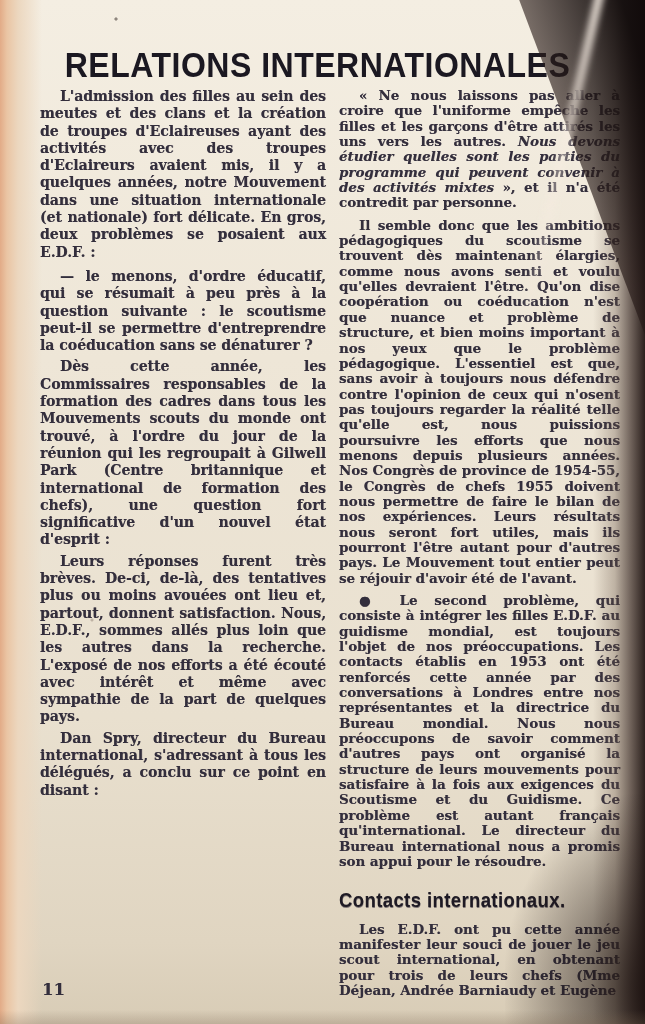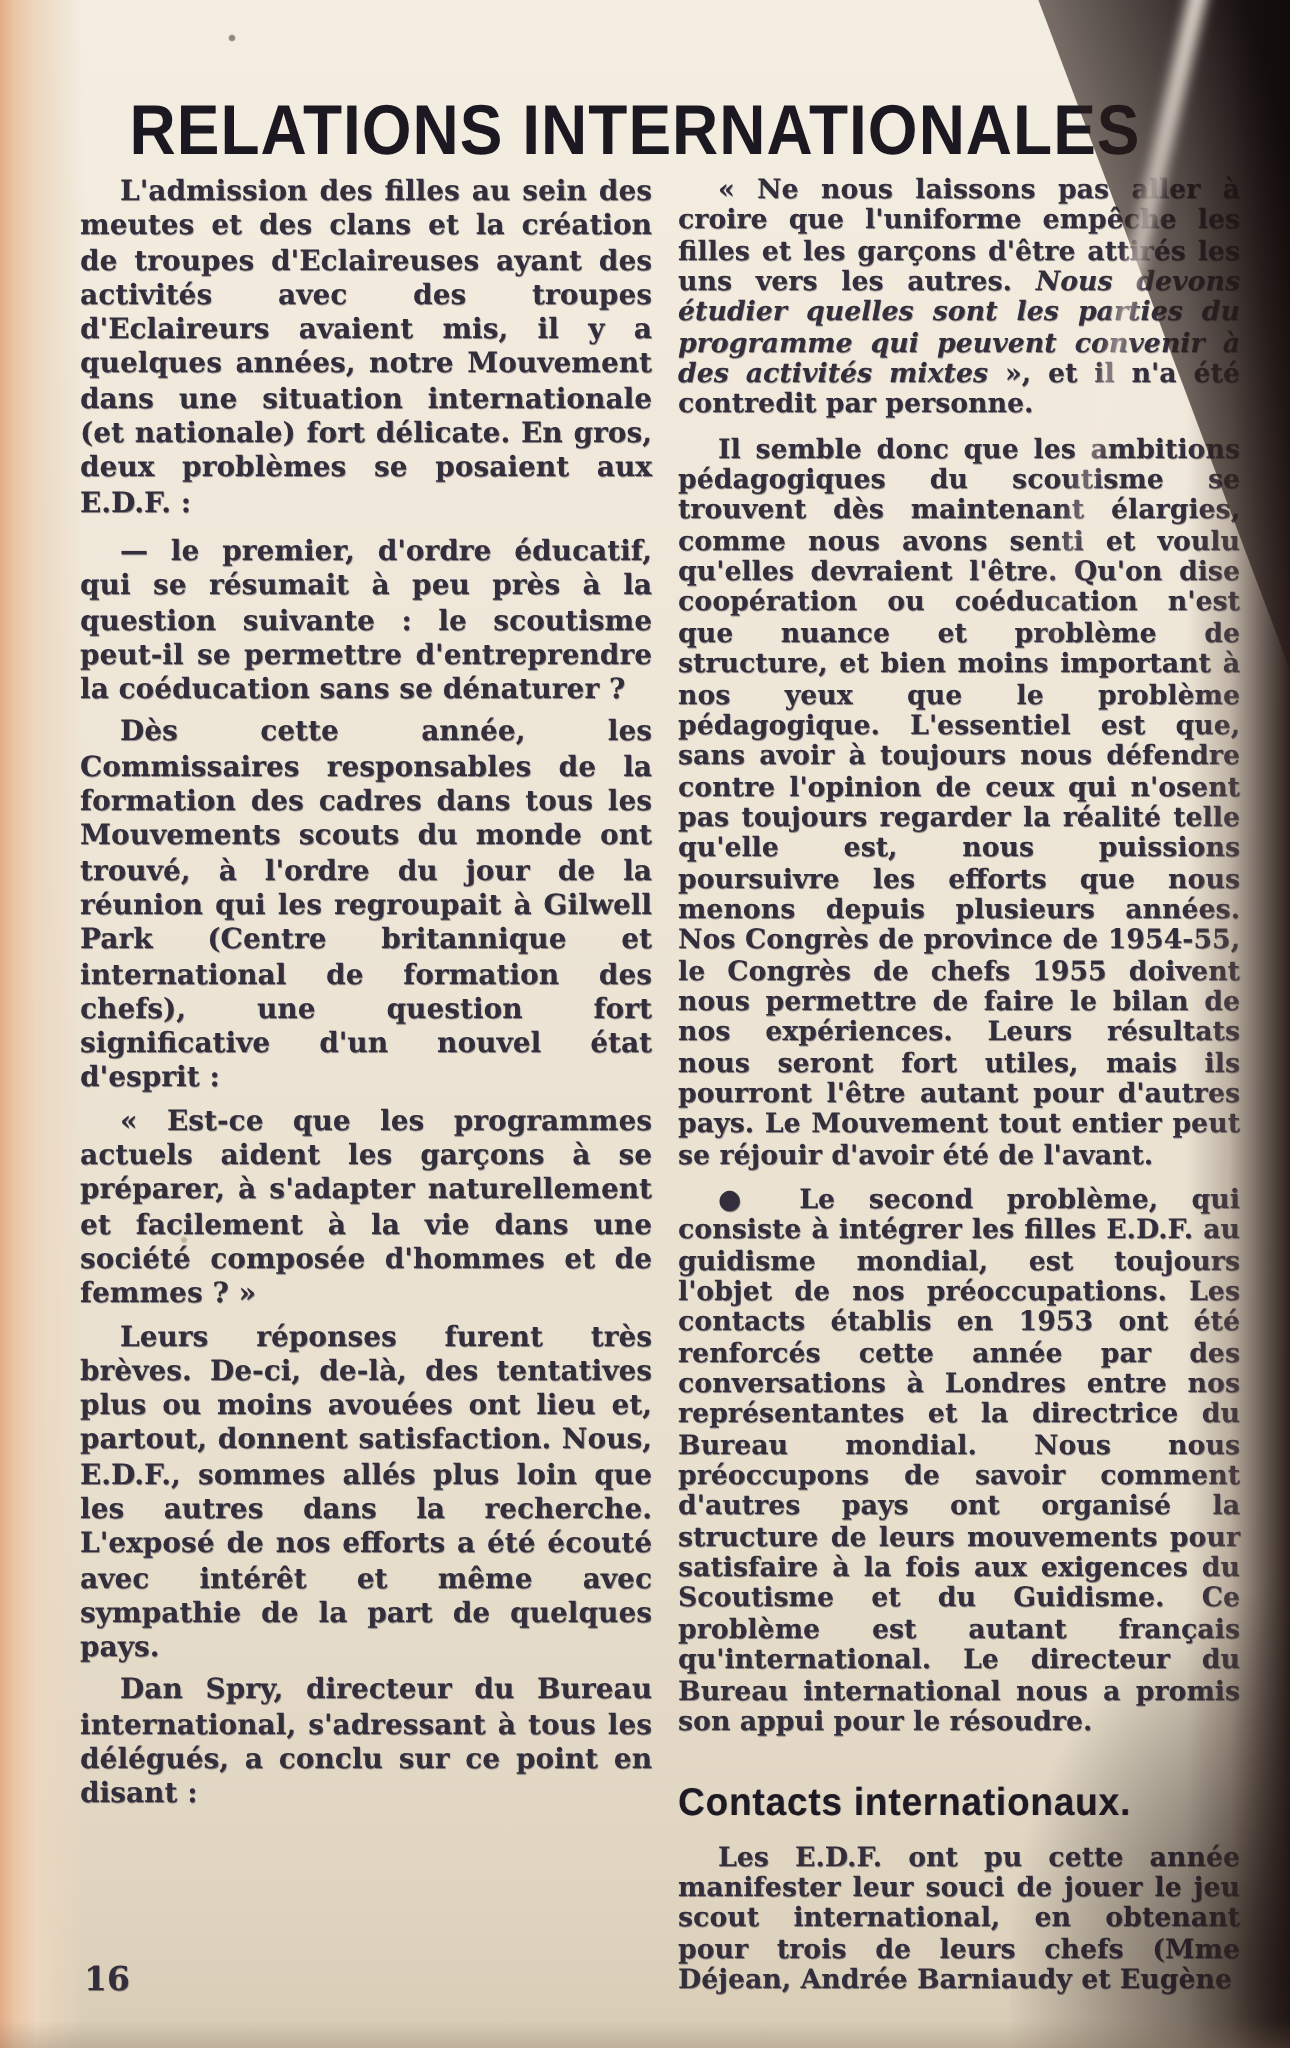--- a/index.html
+++ b/index.html
@@ -64,36 +64,35 @@
 </style>
 </head>
 <body>
 
 <div class="scan">
 
   <h1 class="title">RELATIONS INTERNATIONALES</h1>
 
   <div class="col col-left">
     <p>L'admission des filles au sein des meutes et des clans et la création de troupes d'Eclaireuses ayant des activités avec des troupes d'Eclaireurs avaient mis, il y a quelques années, notre Mouvement dans une situation internationale (et nationale) fort délicate. En gros, deux problèmes se posaient aux E.D.F. :</p>
-    <p class="gap-before">— le premier, d'ordre éducatif, qui se résumait à peu près à la question suivante : le scoutisme peut-il se permettre d'entreprendre la coéducation sans se dénaturer ?</p>
+    <p class="gap-before">— le menons, d'ordre éducatif, qui se résumait à peu près à la question suivante : le scoutisme peut-il se permettre d'entreprendre la coéducation sans se dénaturer ?</p>
     <p>Dès cette année, les Commissaires responsables de la formation des cadres dans tous les Mouvements scouts du monde ont trouvé, à l'ordre du jour de la réunion qui les regroupait à Gilwell Park (Centre britannique et international de formation des chefs), une question fort significative d'un nouvel état d'esprit :</p>
-    <p>« Est-ce que les programmes actuels aident les garçons à se préparer, à s'adapter naturellement et facilement à la vie dans une société composée d'hommes et de femmes ? »</p>
     <p>Leurs réponses furent très brèves. De-ci, de-là, des tentatives plus ou moins avouées ont lieu et, partout, donnent satisfaction. Nous, E.D.F., sommes allés plus loin que les autres dans la recherche. L'exposé de nos efforts a été écouté avec intérêt et même avec sympathie de la part de quelques pays.</p>
     <p>Dan Spry, directeur du Bureau international, s'adressant à tous les délégués, a conclu sur ce point en disant :</p>
   </div>
 
   <div class="col col-right">
     <p><span>« Ne nous laissons pas aller à croire que l'uniforme empêche les filles et les garçons d'être attirés les uns vers les autres. </span><span class="italic">Nous devons étudier quelles sont les parties du programme qui peuvent convenir à des activités mixtes</span><span> », et il n'a été contredit par personne.</span></p>
     <p class="gap-before">Il semble donc que les ambitions pédagogiques du scoutisme se trouvent dès maintenant élargies, comme nous avons senti et voulu qu'elles devraient l'être. Qu'on dise coopération ou coéducation n'est que nuance et problème de structure, et bien moins important à nos yeux que le problème pédagogique. L'essentiel est que, sans avoir à toujours nous défendre contre l'opinion de ceux qui n'osent pas toujours regarder la réalité telle qu'elle est, nous puissions poursuivre les efforts que nous menons depuis plusieurs années. Nos Congrès de province de 1954-55, le Congrès de chefs 1955 doivent nous permettre de faire le bilan de nos expériences. Leurs résultats nous seront fort utiles, mais ils pourront l'être autant pour d'autres pays. Le Mouvement tout entier peut se réjouir d'avoir été de l'avant.</p>
     <p class="gap-before">● Le second problème, qui consiste à intégrer les filles E.D.F. au guidisme mondial, est toujours l'objet de nos préoccupations. Les contacts établis en 1953 ont été renforcés cette année par des conversations à Londres entre nos représentantes et la directrice du Bureau mondial. Nous nous préoccupons de savoir comment d'autres pays ont organisé la structure de leurs mouvements pour satisfaire à la fois aux exigences du Scoutisme et du Guidisme. Ce problème est autant français qu'international. Le directeur du Bureau international nous a promis son appui pour le résoudre.</p>
     <h2 class="section-heading">Contacts internationaux.</h2>
     <p>Les E.D.F. ont pu cette année manifester leur souci de jouer le jeu scout international, en obtenant pour trois de leurs chefs (Mme Déjean, Andrée Barniaudy et Eugène</p>
   </div>
 
-  <div class="page-number">16</div>
+  <div class="page-number">11</div>
 
   <div class="edge-right"></div>
   <div class="corner-tr"></div>
   <div class="curl-highlight"></div>
   <div class="corner-br"></div>
   <div class="bottom-edge"></div>
 
 </div>
 
 </body></html>

